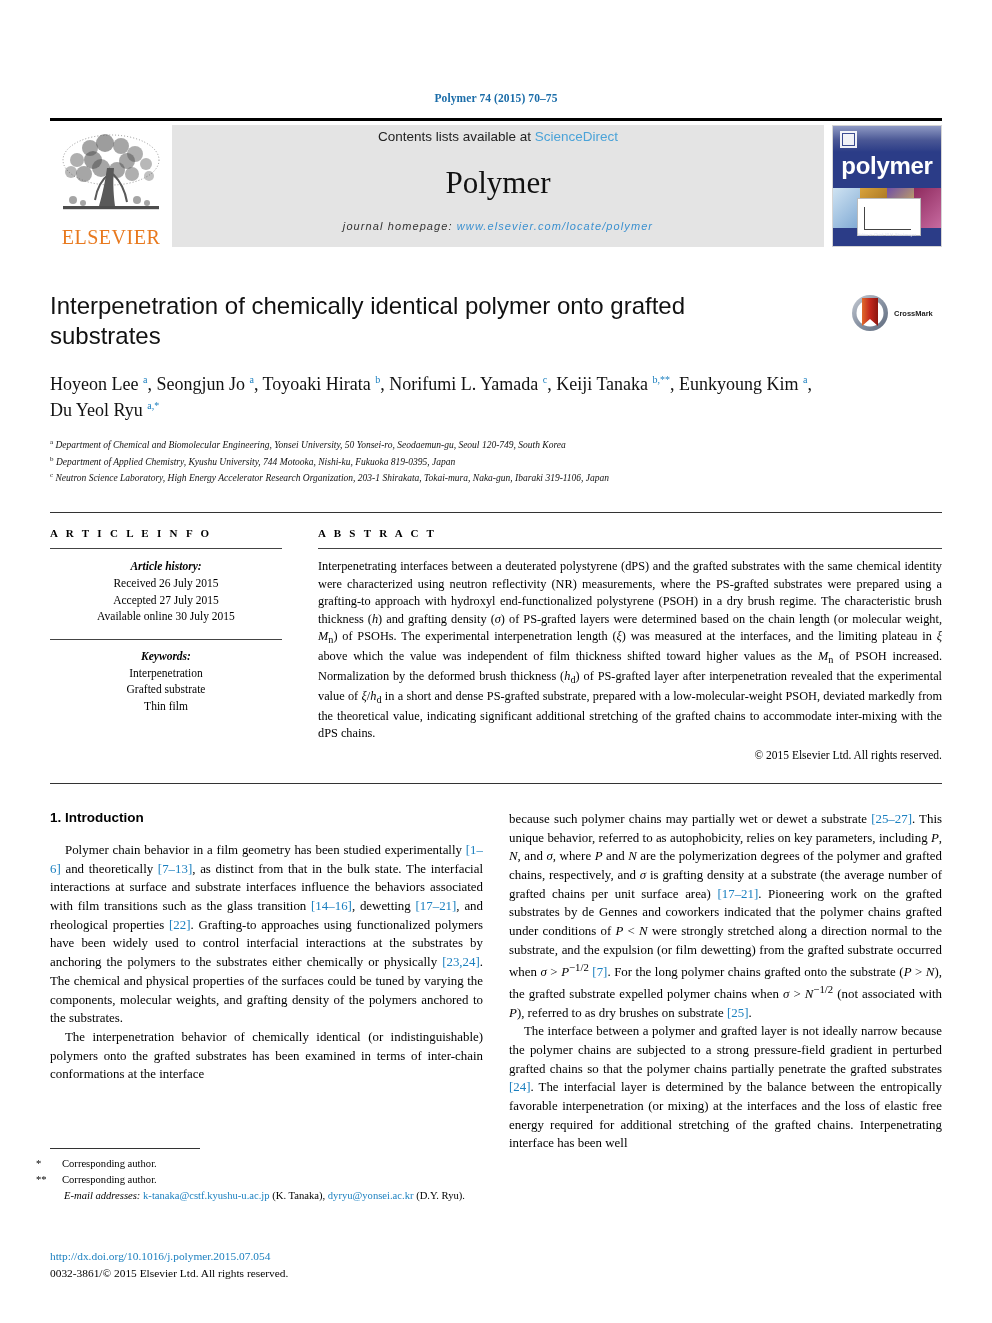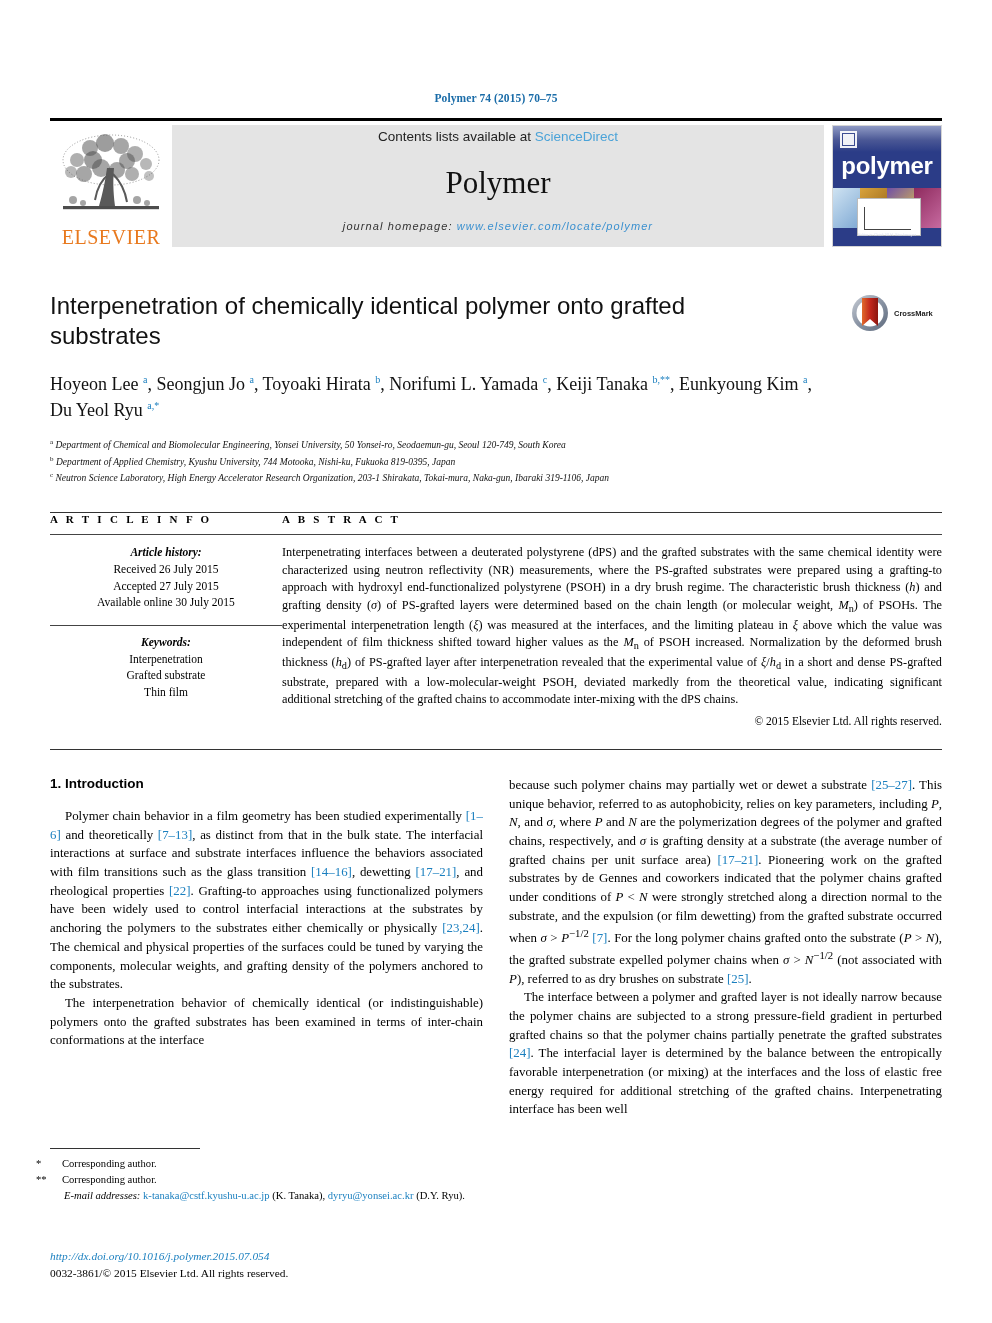--- a/index.html
+++ b/index.html
@@ -192,21 +192,23 @@
     font-style: italic;
     line-height: 1.6;
     color: #111;
   }
   .affils sup { font-style: normal; font-size: 7px; }
 
   
   .info-abstract {
     margin: 26px 50px 0 50px;
     border-top: 1px solid #333;
-    display: flex;
+    padding-top: 14px;
+    display: flex;
+    gap: 36px;
   }
   .col-info { flex: 0 0 232px; width: 232px; }
   .col-abstract { flex: 1 1 auto; }
   .sec-head {
     font-family: "Liberation Serif", serif;
     font-size: 11px;
     font-weight: bold;
     letter-spacing: 2.8px;
     margin-bottom: 9px;
   }
@@ -287,21 +289,21 @@
 
   .doi-block {
     position: absolute;
     left: 50px;
     top: 1248px;
     width: 440px;
     font-family: "Liberation Serif", serif;
     font-size: 11.4px;
     line-height: 1.5;
   }
-  .doi-link { color: #1a7fbf; font-style: italic; }
+  .doi-link { color: #1a7fbf; }
 </style>
 </head>
 <body>
 
 <div class="page">
 
   <div class="running-head">Polymer 74 (2015) 70–75</div>
 
   <div class="masthead">
 

